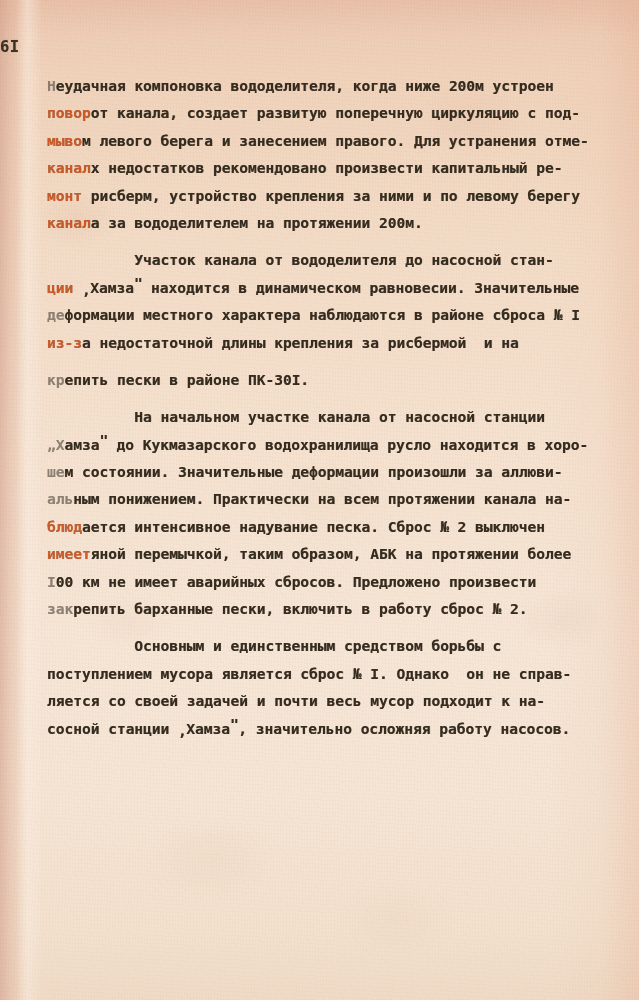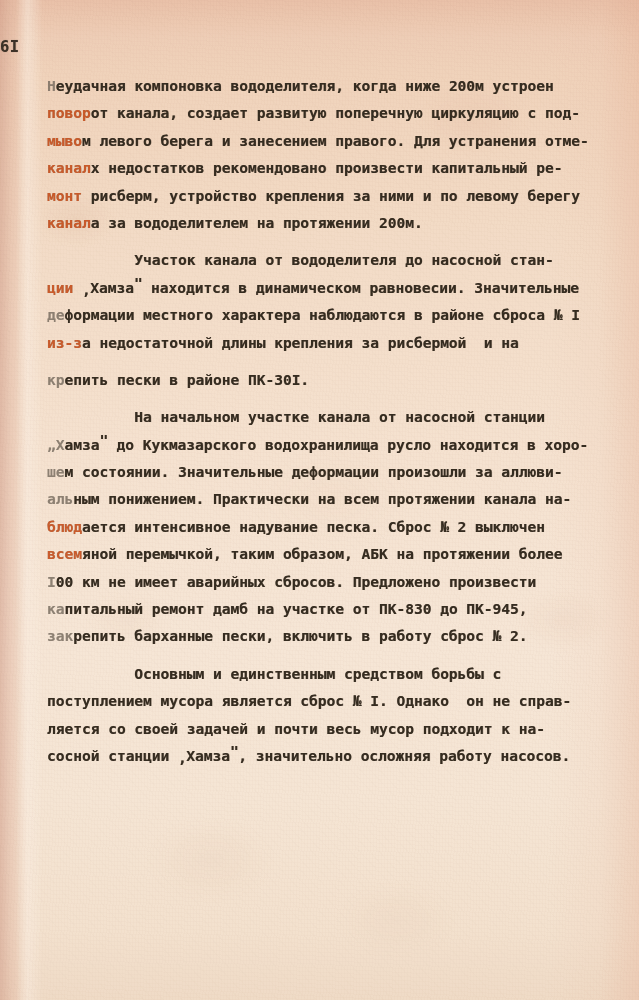--- a/index.html
+++ b/index.html
@@ -251,23 +251,22 @@
         </div>
         <div class="para">
           <div class="line faded-left"><span class="dim">кр</span>епить пески в районе ПК-30I.</div>
         </div>
         <div class="para">
           <div class="line">          На начальном участке канала от насосной станции</div>
           <div class="line faded-left"><span class="dim">„Х</span>амза<span class="q-close">"</span> до Кукмазарского водохранилища русло находится в хоро-</div>
           <div class="line faded-left"><span class="dim">ше</span>м состоянии. Значительные деформации произошли за аллюви-</div>
           <div class="line faded-left"><span class="dim">аль</span>ным понижением. Практически на всем протяжении канала на-</div>
           <div class="line faded-left"><span class="dim2">блюд</span>ается интенсивное надувание песка. Сброс № 2 выключен</div>
-          <div class="line faded-left"><span class="dim2">всем</span>яной перемычкой, таким образом, АБК на протяжении более</div>
+          <div class="line faded-left"><span class="dim2">имеет</span>яной перемычкой, таким образом, АБК на протяжении более</div>
           <div class="line faded-left"><span class="dim">I</span>00 км не имеет аварийных сбросов. Предложено произвести</div>
-          <div class="line faded-left"><span class="dim">ка</span>питальный ремонт дамб на участке от ПК-830 до ПК-945,</div>
           <div class="line faded-left"><span class="dim">зак</span>репить барханные пески, включить в работу сброс № 2.</div>
         </div>
         <div class="para">
           <div class="line">          Основным и единственным средством борьбы с</div>
           <div class="line">поступлением мусора является сброс № I. Однако  он не справ-</div>
           <div class="line">ляется со своей задачей и почти весь мусор подходит к на-</div>
           <div class="line">сосной станции <span class="q-open">,</span>Хамза<span class="q-close">"</span>, значительно осложняя работу насосов.</div>
         </div>
       </div>
 

